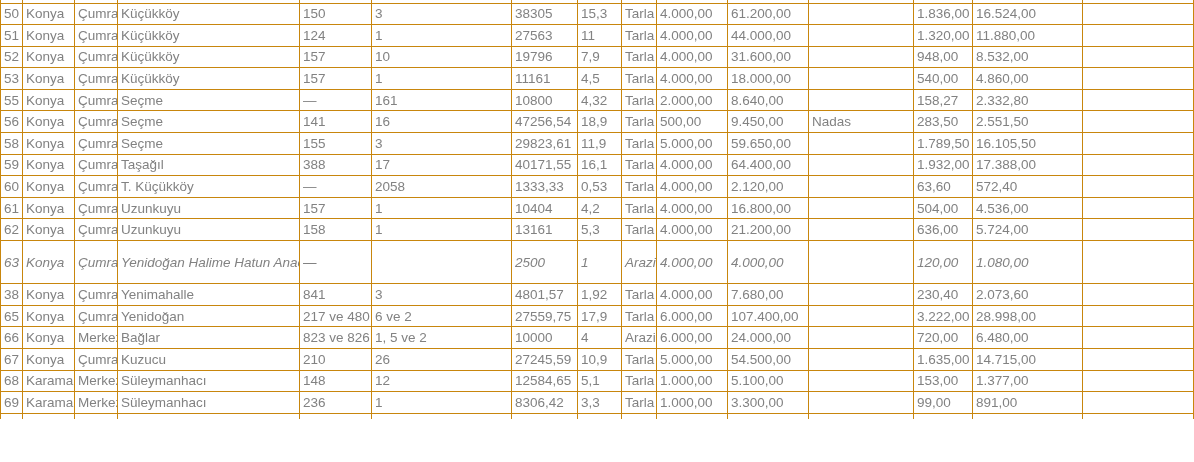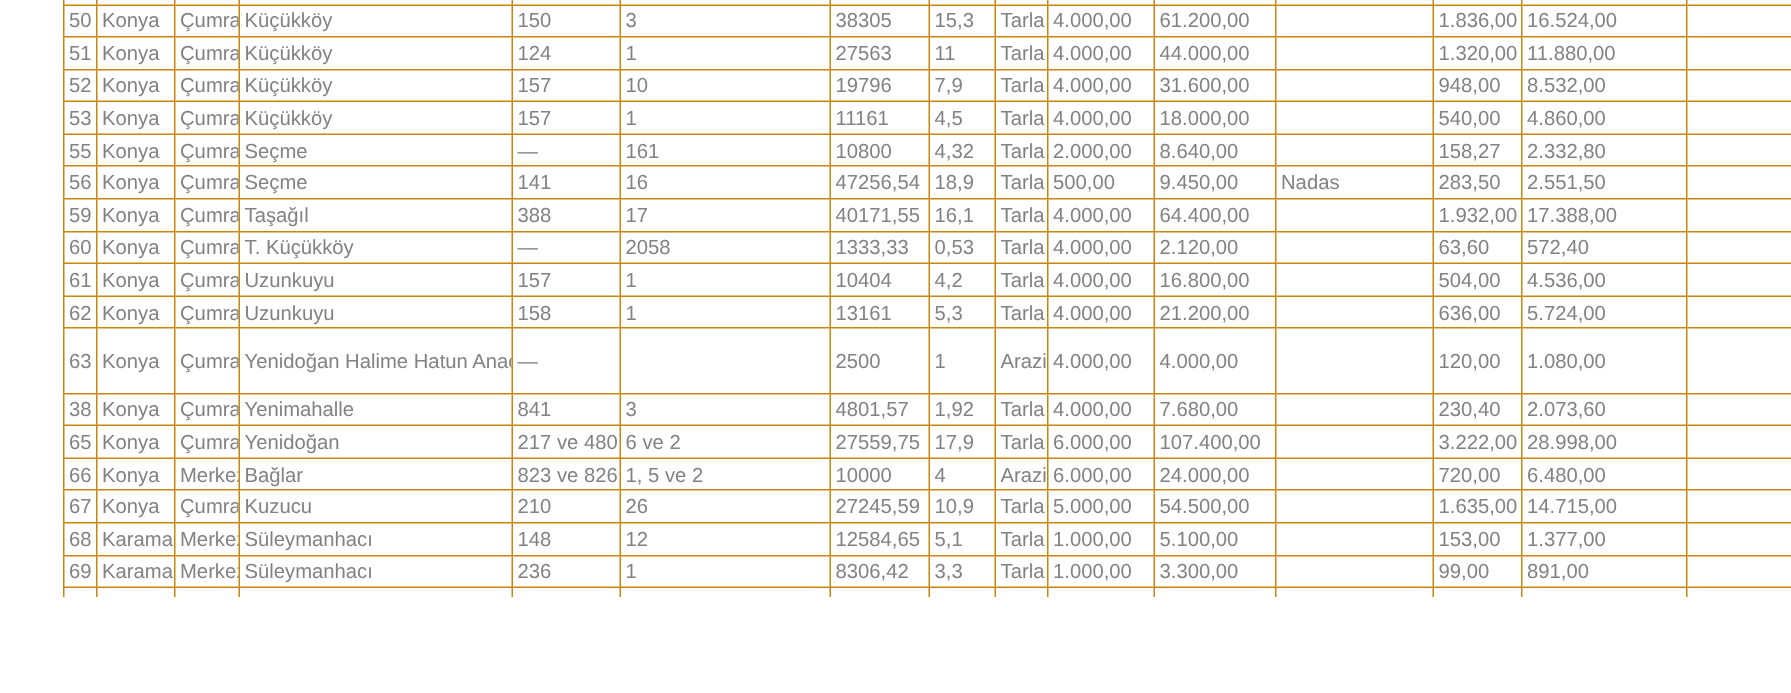--- a/index.html
+++ b/index.html
@@ -13,39 +13,38 @@
     padding: 0;
     background: var(--bg);
     font-family: "Liberation Sans", sans-serif;
   }
   .viewport {
     width: 1194px;
     height: 462px;
     overflow: hidden;
     position: relative;
     background: var(--bg);
-    padding-left: 42px;
   }
   table.parcels {
     border-collapse: collapse;
     table-layout: fixed;
     width: 1193px;
   }
   table.parcels td {
     border: 1px solid var(--border);
     color: var(--text);
     font-size: 13.5px;
     height: 21.6px;
     padding: 0 2px 0 3px;
     white-space: nowrap;
     overflow: hidden;
     vertical-align: middle;
     background: var(--bg);
   }
-  tr.double td { height: 43.2px; }
+  tr.double td { height: 43.2px; font-style: italic; }
   td.wrap {
     white-space: normal;
     line-height: 17px;
     margin-left: 36px;
   }
   tr.partial td { height: 3px; padding: 0; }
   tr.partial.top td { border-top: none; }
   tr.partial.bottom td { border-bottom: none; height: 6px; }
 </style>
 </head>
@@ -184,20 +183,37 @@
           <td>18,9</td>
           <td>Tarla</td>
           <td>500,00</td>
           <td>9.450,00</td>
           <td>Nadas</td>
           <td>283,50</td>
           <td>2.551,50</td>
           <td></td>
         </tr>
         <tr>
+          <td>58</td>
+          <td>Konya</td>
+          <td>Çumra</td>
+          <td class="wrap">Seçme</td>
+          <td>155</td>
+          <td>3</td>
+          <td>29823,61</td>
+          <td>11,9</td>
+          <td>Tarla</td>
+          <td>5.000,00</td>
+          <td>59.650,00</td>
+          <td></td>
+          <td>1.789,50</td>
+          <td>16.105,50</td>
+          <td></td>
+        </tr>
+        <tr>
           <td>59</td>
           <td>Konya</td>
           <td>Çumra</td>
           <td class="wrap">Taşağıl</td>
           <td>388</td>
           <td>17</td>
           <td>40171,55</td>
           <td>16,1</td>
           <td>Tarla</td>
           <td>4.000,00</td>

